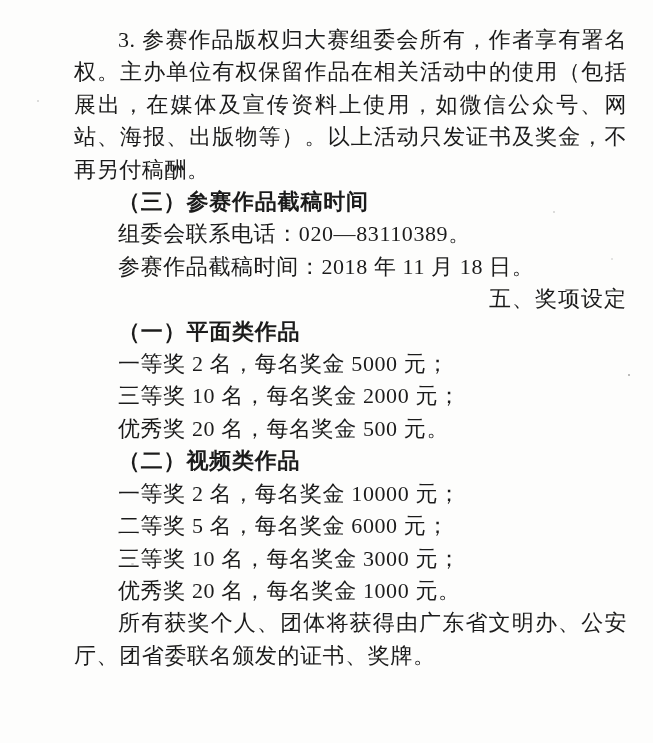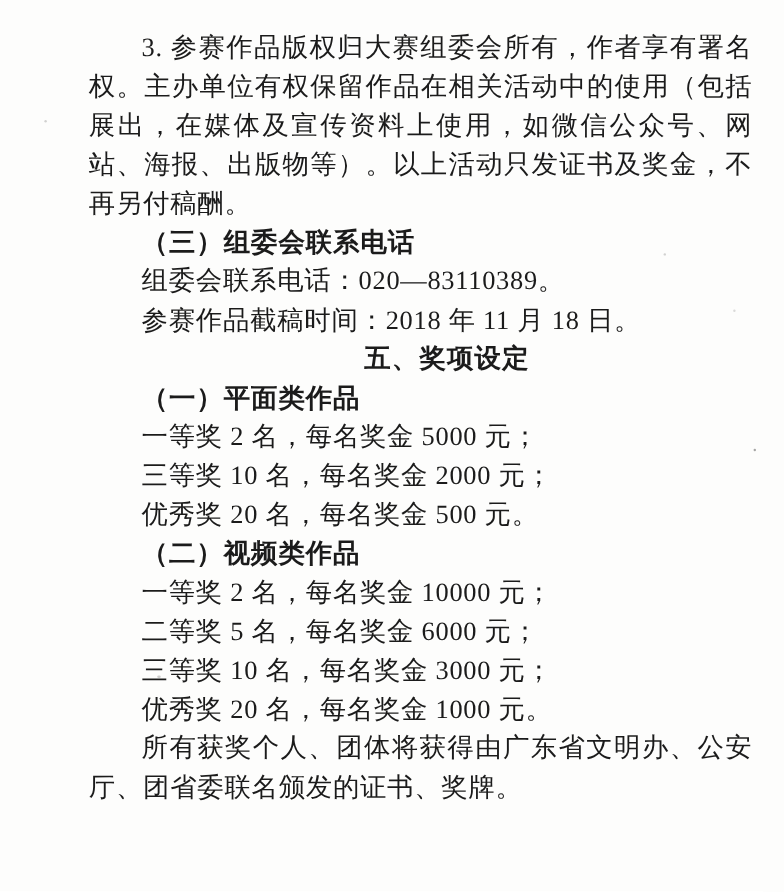--- a/index.html
+++ b/index.html
@@ -28,22 +28,22 @@
     letter-spacing: 0.6px;
     word-break: break-all;
   }
   .page p.sub {
     font-weight: 600;
     text-align: left;
     letter-spacing: 0.8px;
   }
   .page p.heading {
     font-family: "Liberation Sans", "DejaVu Sans", sans-serif;
-    font-weight: 700;
-    text-align: center;
+    font-weight: 400;
+    text-align: right;
     letter-spacing: 1px;
   }
   
   .speck {
     position: absolute;
     background: rgba(60,60,60,0.45);
     border-radius: 50%;
   }
   .speck.s1 { left: 594px; top: 33px;  width: 3px; height: 2px; }
   .speck.s2 { left: 628px; top: 374px; width: 2px; height: 2px; }
@@ -51,21 +51,21 @@
   .speck.s4 { left: 553px; top: 211px; width: 2px; height: 2px; opacity: .5; }
   .speck.s5 { left: 131px; top: 563px; width: 3px; height: 2px; opacity: .55; }
   .speck.s6 { left: 611px; top: 258px; width: 2px; height: 2px; opacity: .4; }
 </style>
 </head>
 <body>
 
 <div class="page">
 
   <p class="body">3. 参赛作品版权归大赛组委会所有，作者享有署名权。主办单位有权保留作品在相关活动中的使用（包括展出，在媒体及宣传资料上使用，如微信公众号、网站、海报、出版物等）。以上活动只发证书及奖金，不再另付稿酬。</p>
-  <p class="sub">（三）组委会联系电话</p>
+  <p class="sub">（三）参赛作品截稿时间</p>
   <p class="body">组委会联系电话：020—83110389。</p>
   <p class="body">参赛作品截稿时间：2018 年 11 月 18 日。</p>
   <p class="heading">五、奖项设定</p>
   <p class="sub">（一）平面类作品</p>
   <p class="body">一等奖 2 名，每名奖金 5000 元；</p>
   <p class="body">三等奖 10 名，每名奖金 2000 元；</p>
   <p class="body">优秀奖 20 名，每名奖金 500 元。</p>
   <p class="sub">（二）视频类作品</p>
   <p class="body">一等奖 2 名，每名奖金 10000 元；</p>
   <p class="body">二等奖 5 名，每名奖金 6000 元；</p>

